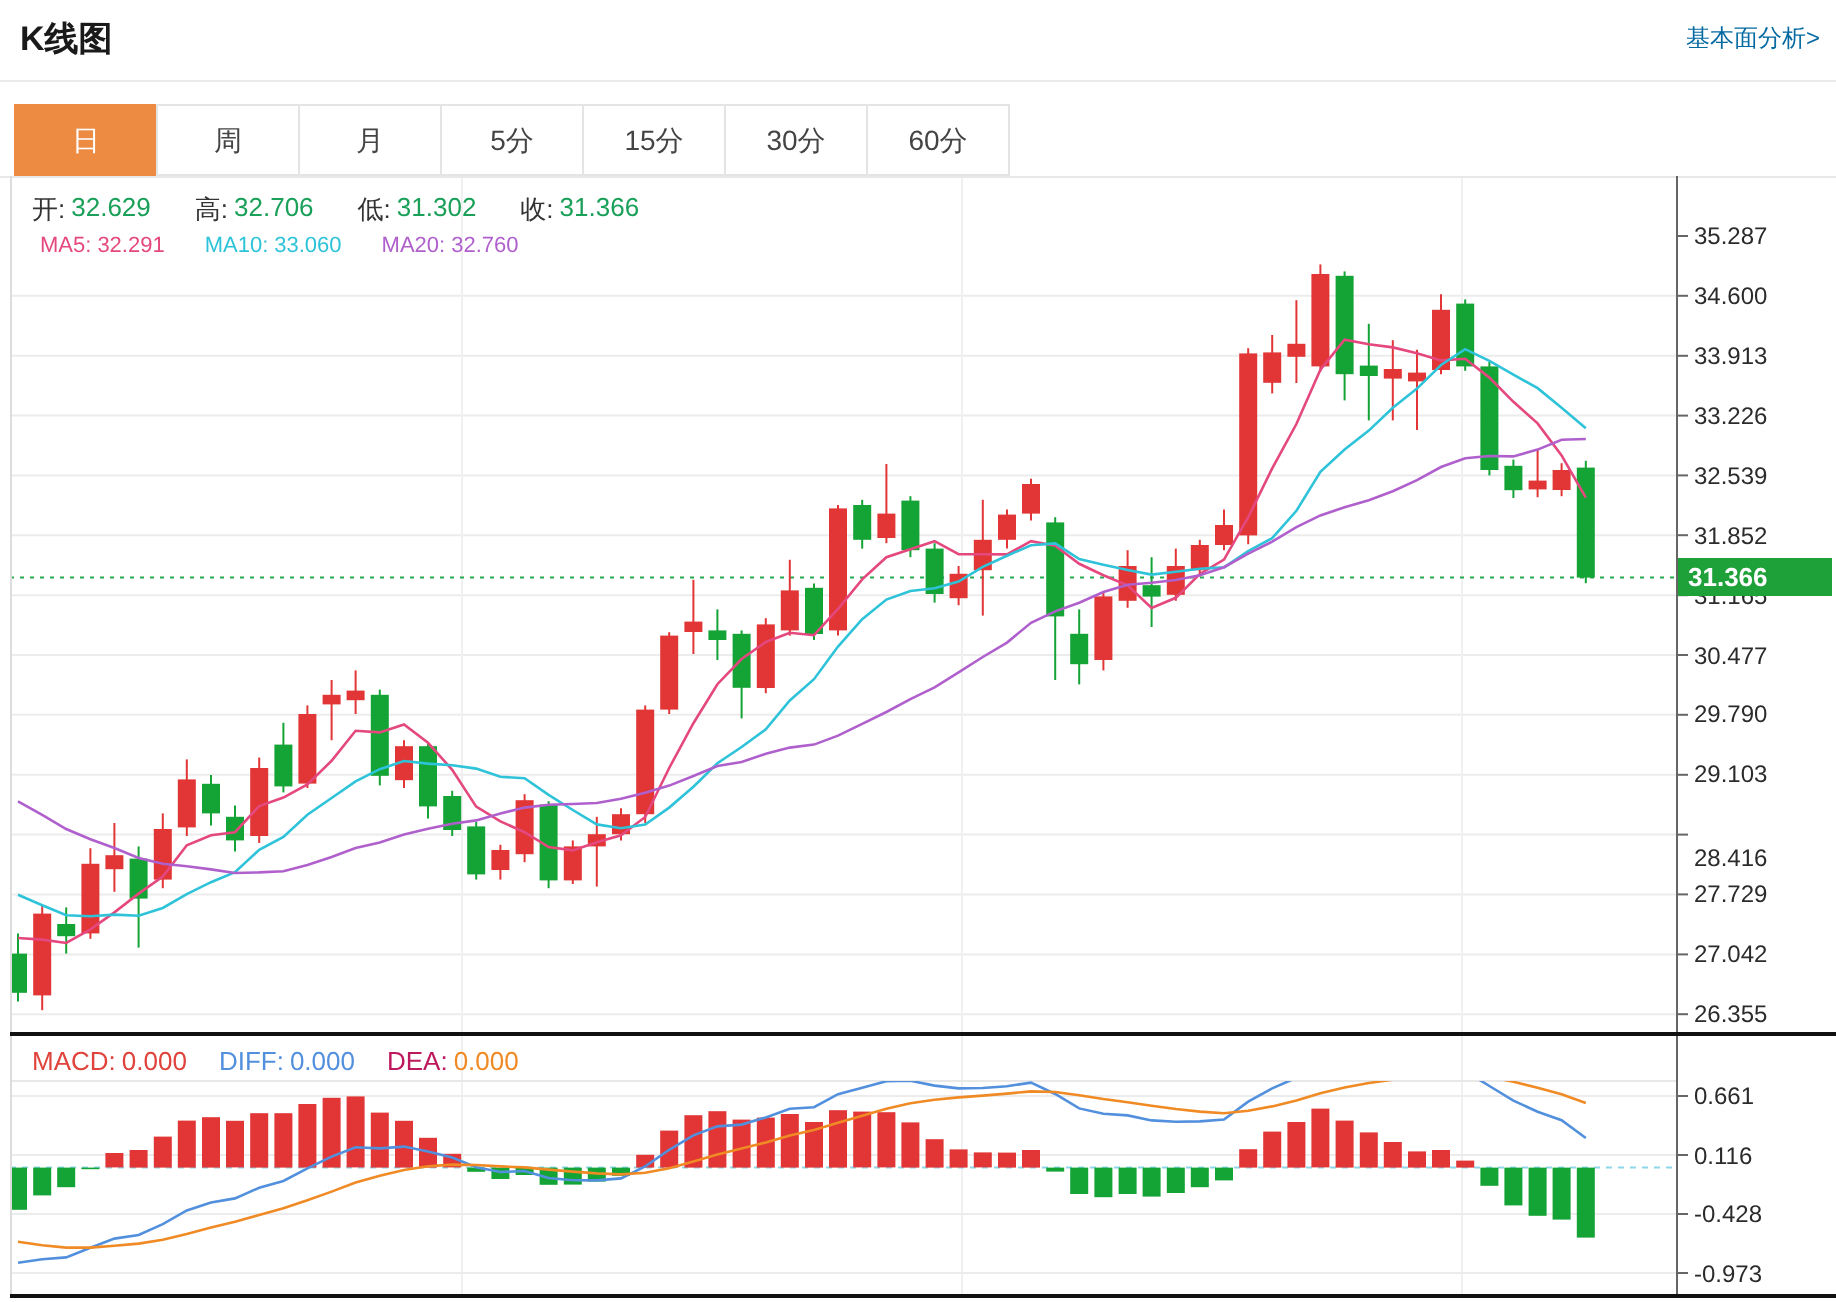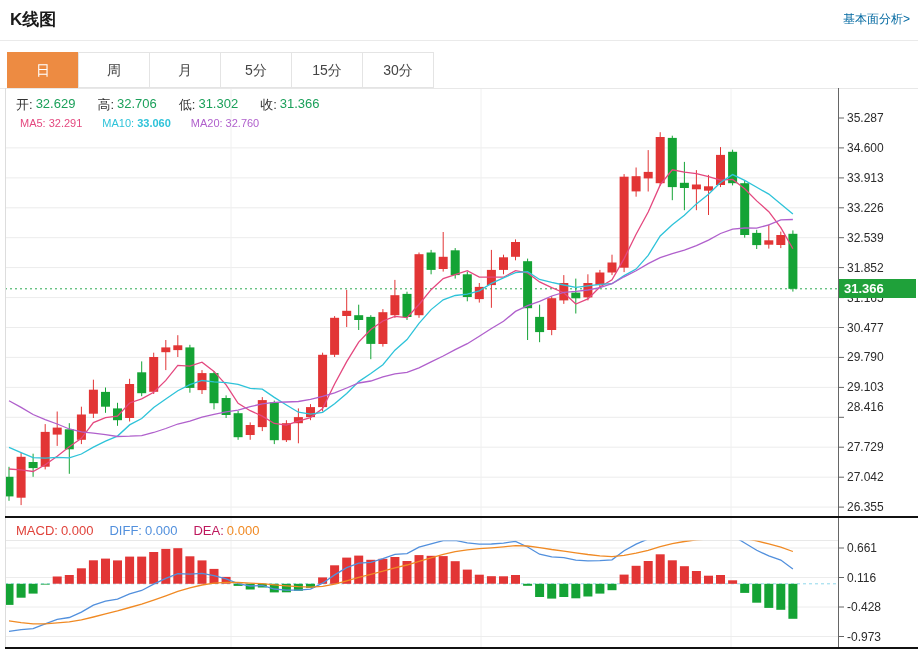--- a/index.html
+++ b/index.html
@@ -30,20 +30,21 @@
 <a class="abs" id="fund-link">基本面分析&gt;</a>
 <div class="abs" id="header-divider"></div>
 
 <div class="abs" id="tabs">
     <div class="tab active">日</div>
     <div class="tab">周</div>
     <div class="tab">月</div>
     <div class="tab">5分</div>
     <div class="tab">15分</div>
     <div class="tab">30分</div>
+    <div class="tab">60分</div>
   </div>
 
 <div class="abs" id="chart-layer"><svg width="918" height="651" viewBox="0 0 918 651" xmlns="http://www.w3.org/2000/svg">
       <clipPath id="mc">
         <rect x="5" y="88" width="833" height="429"></rect>
       </clipPath>
       <clipPath id="dc">
         <rect x="5" y="540.5" width="833" height="107.5"></rect>
       </clipPath>
       <line x1="5" y1="147.9" x2="838" y2="147.9" stroke="#ececec"></line>
@@ -319,21 +320,21 @@
       <span style="color: rgb(27, 160, 90);">31.366</span>
     </span>
   </div>
 <div class="abs" id="readout-ma">
     <span class="pair">
       <span style="color: rgb(228, 72, 127);">MA5:</span>
       <span style="color: rgb(228, 72, 127);">32.291</span>
     </span>
     <span class="pair">
       <span style="color: rgb(46, 195, 217);">MA10:</span>
-      <span style="color: rgb(46, 195, 217); font-weight: bold;">33.060</span>
+      <span style="color: rgb(46, 195, 217);">33.060</span>
     </span>
     <span class="pair">
       <span style="color: rgb(176, 96, 204);">MA20:</span>
       <span style="color: rgb(176, 96, 204);">32.760</span>
     </span>
   </div>
 <div class="abs" id="macd-readout">
     <span class="pair">
       <span style="color: rgb(224, 67, 59);">MACD:</span>
       <span style="color: rgb(224, 67, 59);">0.000</span>
@@ -352,21 +353,21 @@
     <div class="ylab" style="top: 111px;">35.287</div>
     <div class="ylab" style="top: 140.93px;">34.600</div>
     <div class="ylab" style="top: 170.86px;">33.913</div>
     <div class="ylab" style="top: 200.79px;">33.226</div>
     <div class="ylab" style="top: 230.72px;">32.539</div>
     <div class="ylab" style="top: 260.65px;">31.852</div>
     <div class="ylab" style="top: 290.58px;">31.165</div>
     <div class="ylab" style="top: 320.51px;">30.477</div>
     <div class="ylab" style="top: 350.44px;">29.790</div>
     <div class="ylab" style="top: 380.37px;">29.103</div>
-    <div class="ylab" style="top: 400px;">28.416</div>
+    <div class="ylab" style="top: 422px;">28.416</div>
     <div class="ylab" style="top: 440.23px;">27.729</div>
     <div class="ylab" style="top: 470.16px; text-align: right;">27.042</div>
     <div class="ylab" style="top: 500.09px;">26.355</div>
     <div class="ylab" style="top: 541px;">0.661</div>
     <div class="ylab" style="top: 570.5px;">0.116</div>
     <div class="ylab" style="top: 600px;">-0.428</div>
     <div class="ylab" style="top: 629.5px; text-align: center;">-0.973</div>
   </div>
 <div class="abs" id="price-badge" style="top: 279.304px;">31.366</div>
 

